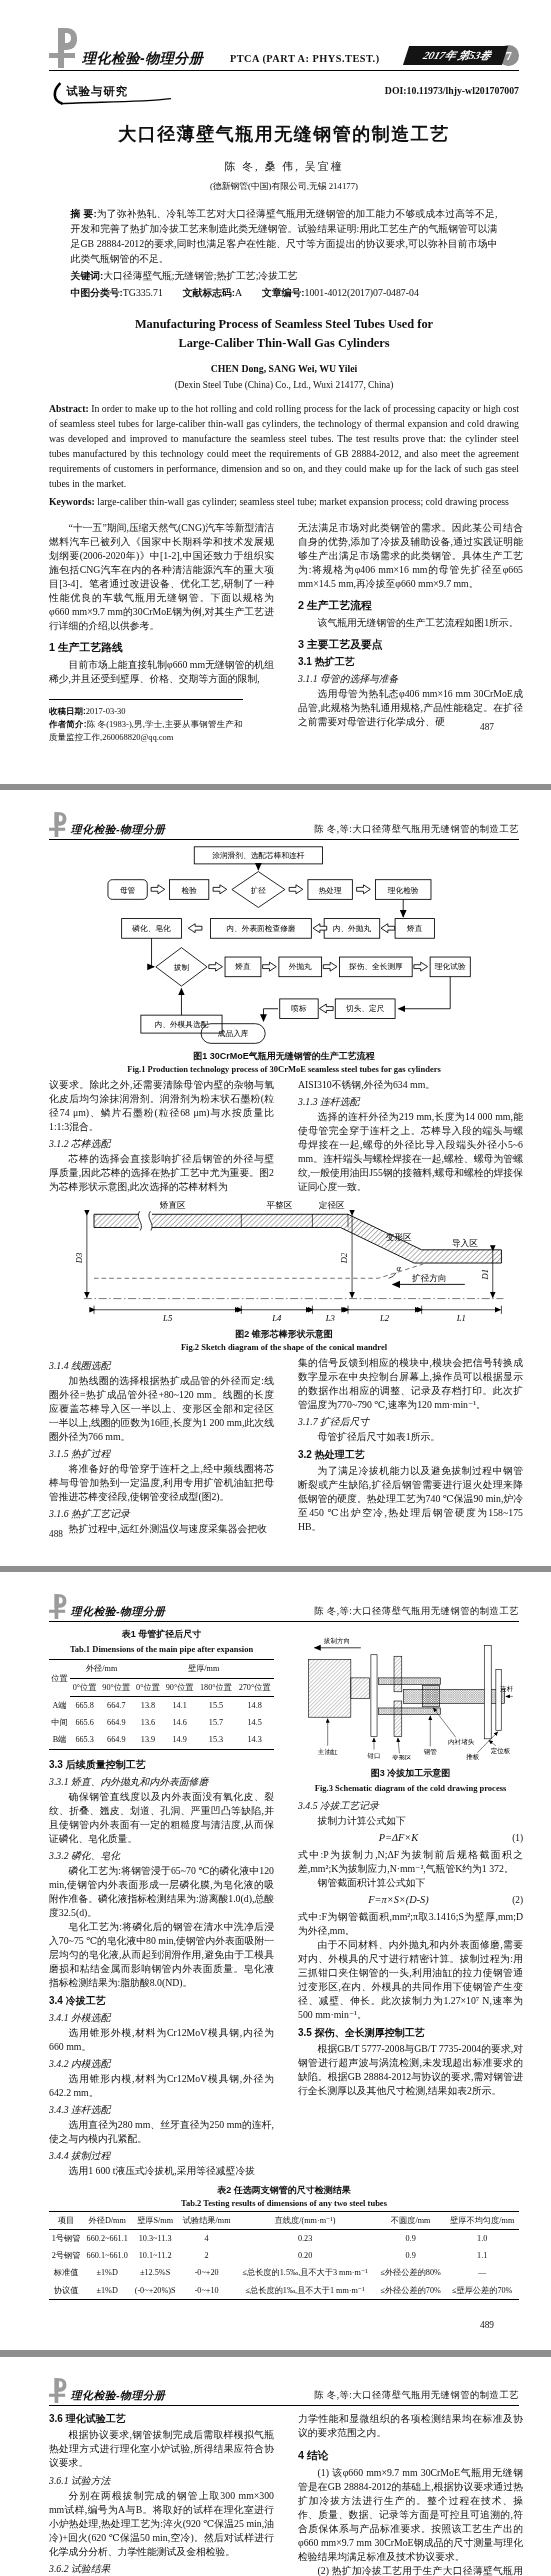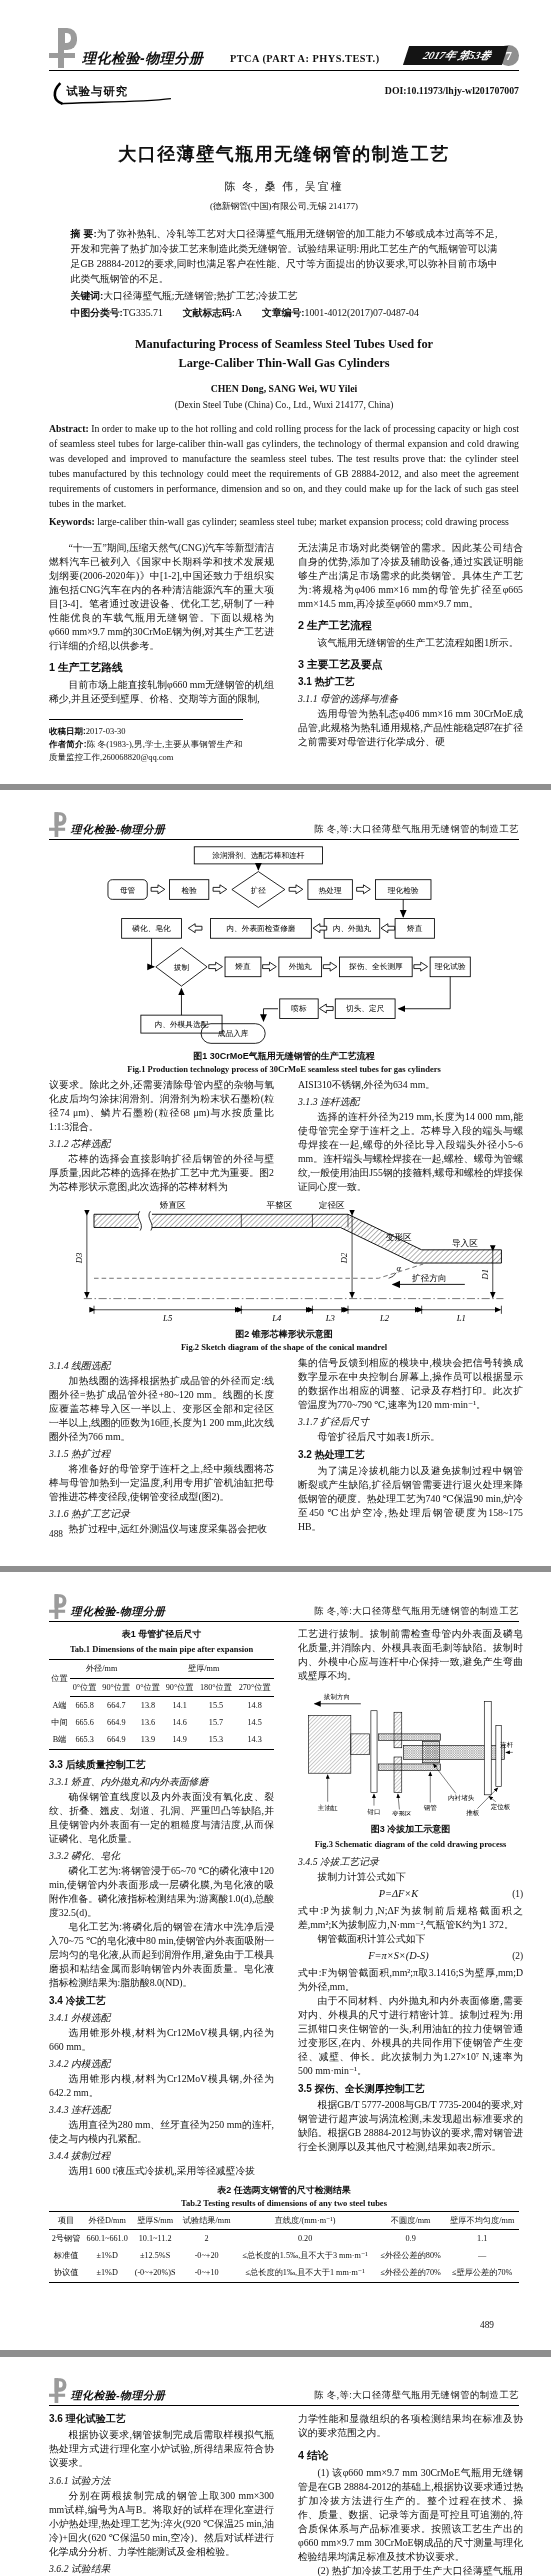--- a/index.html
+++ b/index.html
@@ -17,21 +17,21 @@
   .jname{font-family:"Liberation Sans","DejaVu Sans",sans-serif;font-weight:bold;font-style:italic;font-size:14px;letter-spacing:0.5px;white-space:nowrap;}
   .ptca{flex:1;text-align:center;font-weight:bold;font-size:10.3px;letter-spacing:0.5px;padding-bottom:4.1px;}
   .volwrap{display:flex;align-items:center;padding-bottom:2.1px;}
   .volbar{transform:skewX(-18deg);background:#141414;color:#fff;font-style:italic;font-weight:bold;font-size:10.8px;padding:2.6px 14.4px 2.6px 17.5px;white-space:nowrap;}
   .issuecircle{width:20.6px;height:20.6px;border-radius:50%;background:#8f8f8f;color:#fff;font-weight:bold;font-size:13px;display:flex;align-items:center;justify-content:center;margin-left:-7.2px;}
   .row2{display:flex;justify-content:space-between;align-items:flex-start;margin-top:10.3px;height:29px;}
   .swoosh{position:relative;width:124px;height:29px;}
   .swoosh svg{position:absolute;left:0;top:0;}
   .swoosh-text{position:absolute;left:17.5px;top:3.1px;font-family:"Liberation Sans",sans-serif;font-weight:bold;font-size:11.3px;letter-spacing:1px;}
   .doi{font-weight:bold;font-size:9.8px;padding-top:4.1px;}
-  .title-cn{text-align:center;font-family:"Liberation Sans","DejaVu Sans",sans-serif;font-weight:bold;font-size:18px;letter-spacing:1.5px;margin:32px 0 0;}
+  .title-cn{text-align:center;font-family:"Liberation Sans","DejaVu Sans",sans-serif;font-weight:bold;font-size:18px;letter-spacing:1.5px;margin:12px 0 0;}
   .authors-cn{text-align:center;font-size:10.8px;letter-spacing:2.1px;margin-top:14.4px;}
   .affil-cn{text-align:center;font-size:8.8px;margin-top:7.2px;}
   .absblock{margin:12.4px 21.6px 0;font-size:9.8px;line-height:15px;text-align:justify;}
   .absblock p{margin:0 0 2.1px;}
   .lbl{font-family:"Liberation Sans","DejaVu Sans",sans-serif;font-weight:bold;}
   .clcline{margin-top:3.1px;}
   .clcline .seg{margin-right:17.5px;}
   .title-en{text-align:center;font-weight:bold;font-size:12.4px;margin:15.5px 0 0;line-height:18.5px;}
   .authors-en{text-align:center;font-weight:bold;font-size:9.8px;margin-top:10.3px;}
   .affil-en{text-align:center;font-size:9.3px;margin-top:6.2px;}
@@ -404,21 +404,20 @@
       <div class="h3cn">3.4.1 外模选配</div>
       <p class="cnp">选用锥形外模,材料为Cr12MoV模具钢,内径为660 mm。</p>
       <div class="h3cn">3.4.2 内模选配</div>
       <p class="cnp">选用锥形内模,材料为Cr12MoV模具钢,外径为642.2 mm。</p>
       <div class="h3cn">3.4.3 连杆选配</div>
       <p class="cnp">选用直径为280 mm、丝牙直径为250 mm的连杆,使之与内模内孔紧配。</p>
       <div class="h3cn">3.4.4 拔制过程</div>
       <p class="cnp">选用1 600 t液压式冷拔机,采用等径减壁冷拔</p>
     </div>
     <div class="col">
-      <p>工艺进行拔制。拔制前需检查母管内外表面及磷皂化质量,并消除内、外模具表面毛刺等缺陷。拔制时内、外模中心应与连杆中心保持一致,避免产生弯曲或壁厚不均。</p>
       <div class="figwrap">
         <svg width="216" height="128" viewBox="0 0 560 330" style="font-size:19px">
           <defs>
             <pattern id="ht2" width="7" height="7" patternUnits="userSpaceOnUse" patternTransform="rotate(45)">
               <line x1="0" y1="0" x2="0" y2="7" stroke="#555" stroke-width="1.5"></line>
             </pattern>
             <pattern id="xh" width="6" height="6" patternUnits="userSpaceOnUse">
               <path d="M0,0 L6,6 M6,0 L0,6" stroke="#666" stroke-width="1"></path>
             </pattern>
           </defs>
@@ -489,20 +488,29 @@
           <th>外径D/mm</th>
           <th>壁厚S/mm</th>
           <th>试验结果/mm</th>
           <th>直线度/(mm·m⁻¹)</th>
           <th>不圆度/mm</th>
           <th>壁厚不均匀度/mm</th>
         </tr>
       </thead>
       <tbody>
         <tr>
+          <td>1号钢管</td>
+          <td>660.2~661.1</td>
+          <td>10.3~11.3</td>
+          <td>4</td>
+          <td>0.23</td>
+          <td>0.9</td>
+          <td>1.0</td>
+        </tr>
+        <tr>
           <td>2号钢管</td>
           <td>660.1~661.0</td>
           <td>10.1~11.2</td>
           <td>2</td>
           <td>0.20</td>
           <td>0.9</td>
           <td>1.1</td>
         </tr>
         <tr>
           <td>标准值</td>

